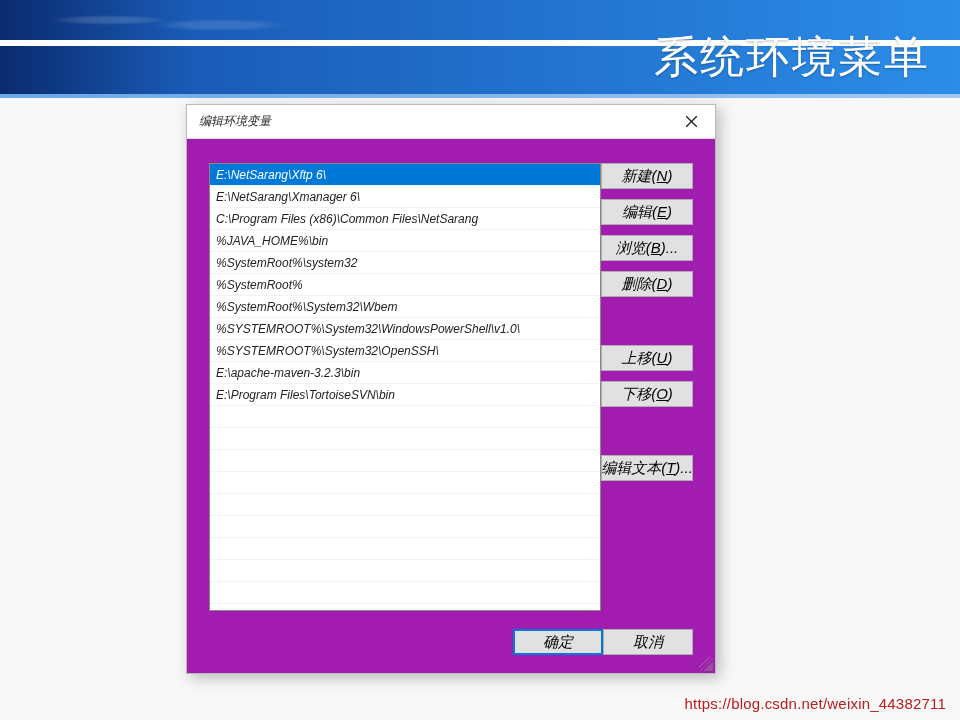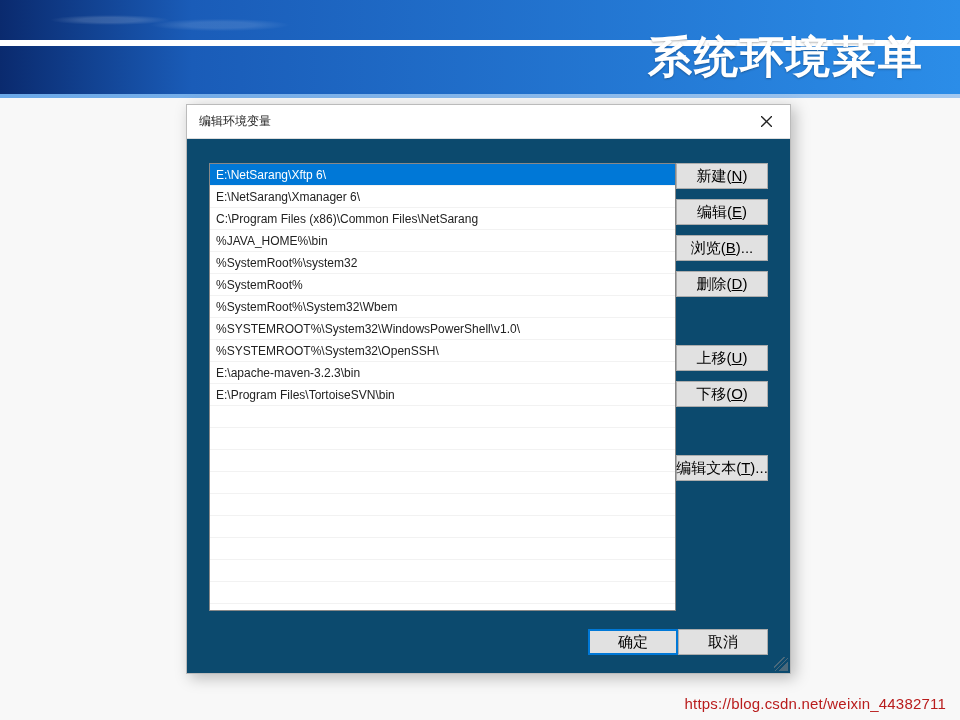--- a/index.html
+++ b/index.html
@@ -34,35 +34,36 @@
   }
   .banner .stripe3 {
     position: absolute; top: 46px; left: 0; width: 100%; height: 48px;
     background: linear-gradient(to right, #0a2a6e 0%, #1a5cb8 20%, #2b8de8 100%);
   }
   .banner .stripe4 {
     position: absolute; top: 94px; left: 0; width: 100%; height: 4px;
     background: linear-gradient(to right, #6aa8e8, #a3c8f0);
   }
   .banner .title {
-    position: absolute; right: 36px; top: 28px;
+    position: absolute; right: 30px; top: 28px;
     color: #fff;
     font-size: 44px;
-    font-weight: bold;
+    font-weight: normal;
     letter-spacing: 2px;
     text-shadow: 0 1px 2px rgba(0,0,0,0.3);
   }
 
   .dialog {
     position: absolute;
     left: 186px; top: 104px;
-    width: 605px; height: 570px;
-    background: #0c4a6e;
+    width: 530px; height: 570px;
+    background: #a21caf;
     border: 1px solid #bbb;
     box-shadow: 4px 4px 14px rgba(0,0,0,0.25);
+    font-style: italic;
   }
   .titlebar {
     height: 34px;
     background: #fff;
     border-bottom: 1px solid #ddd;
     display: flex;
     align-items: center;
     justify-content: space-between;
     padding: 0 8px 0 12px;
     font-size: 12px;

